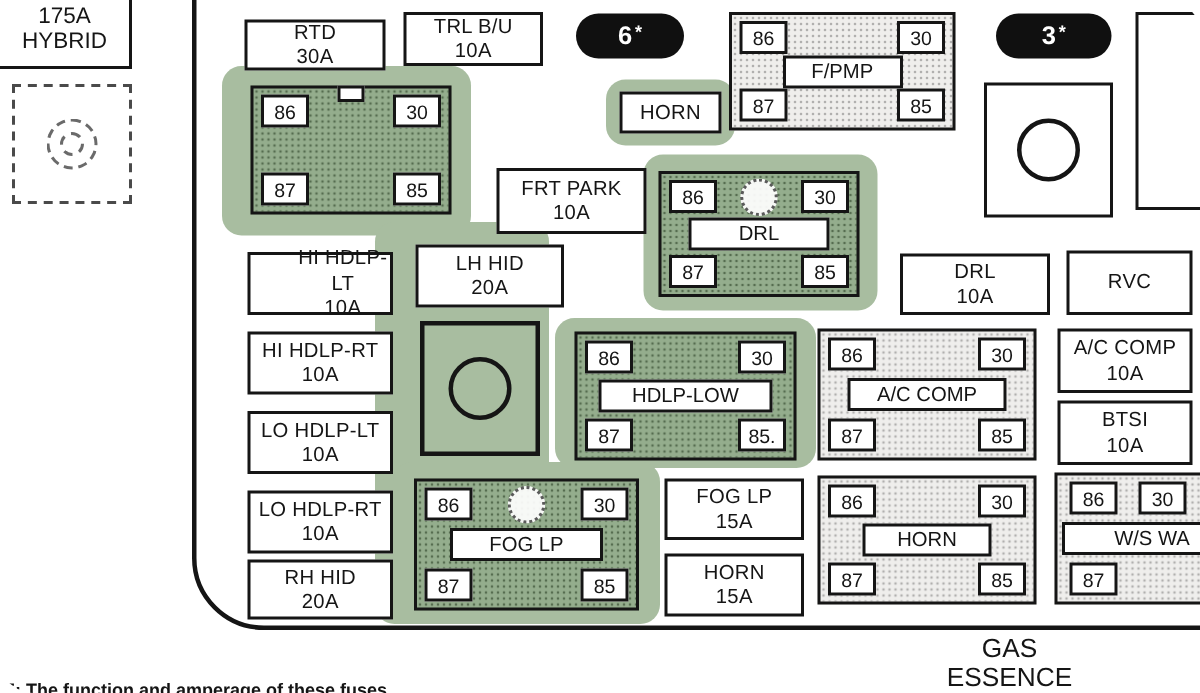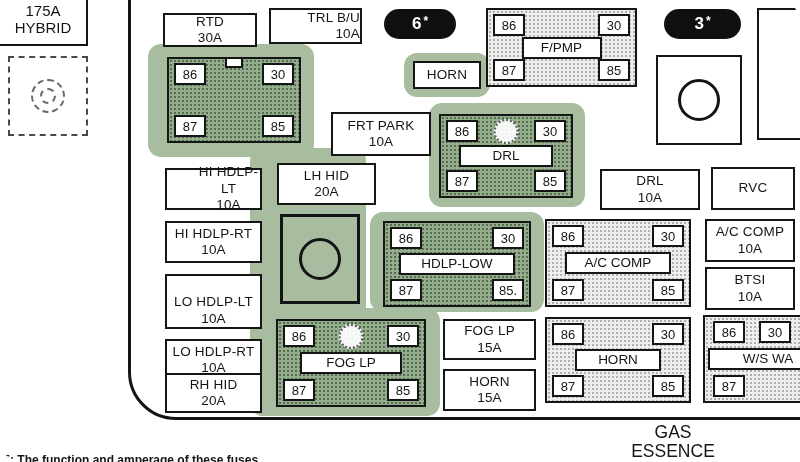--- a/index.html
+++ b/index.html
@@ -80,21 +80,21 @@
   <div class="green" style="left:250px; top:148px; width:116px; height:268px;"></div>
   <div class="green" style="left:404px; top:53px; width:86px; height:44px;"></div>
   <div class="green" style="left:429px; top:103px; width:156px; height:104px;"></div>
   <div class="green" style="left:370px; top:212px; width:174px; height:100px;"></div>
   <div class="green" style="left:262px; top:308px; width:178px; height:108px;"></div>
 
   <div class="fusebox" style="left:163px; top:13px; width:94px; height:34px;">
     <span>RTD</span>
     <span>30A</span>
   </div>
-  <div class="fusebox" style="left:269px; top:8px; width:93px; height:36px;align-items:flex-end;">
+  <div class="fusebox" style="left:269px; top:8px; width:93px; height:36px;">
     <span>TRL B/U</span>
     <span>10A</span>
   </div>
   <div class="oval" style="left:384px; top:9px; width:72px; height:30px;">
     <span>6</span>
       <sup>*</sup>
   </div>
   <div class="oval" style="left:664px; top:9px; width:77px; height:30px;">
     <span>3</span>
       <sup>*</sup>
@@ -145,25 +145,25 @@
   </div>
 
   <div class="fusebox" style="left:165px; top:168px; width:97px; height:42px;padding-left:30px;">
     <span>HI HDLP-LT</span>
     <span>10A</span>
   </div>
   <div class="fusebox" style="left:165px; top:221px; width:97px; height:42px;">
     <span>HI HDLP-RT</span>
     <span>10A</span>
   </div>
-  <div class="fusebox" style="left:165px; top:274px; width:97px; height:55px;justify-content:flex-end;">
+  <div class="fusebox" style="left:165px; top:274px; width:97px; height:42px;">
     <span>LO HDLP-LT</span>
     <span>10A</span>
   </div>
-  <div class="fusebox" style="left:165px; top:327px; width:97px; height:42px;margin-top:12px;">
+  <div class="fusebox" style="left:165px; top:327px; width:97px; height:42px;">
     <span>LO HDLP-RT</span>
     <span>10A</span>
   </div>
   <div class="fusebox" style="left:165px; top:373px; width:97px; height:40px;">
     <span>RH HID</span>
     <span>20A</span>
   </div>
 
   <div class="box hollow" style="left:280px; top:214px; width:80px; height:90px; border-width:3px;">
     <div class="circle"></div>

